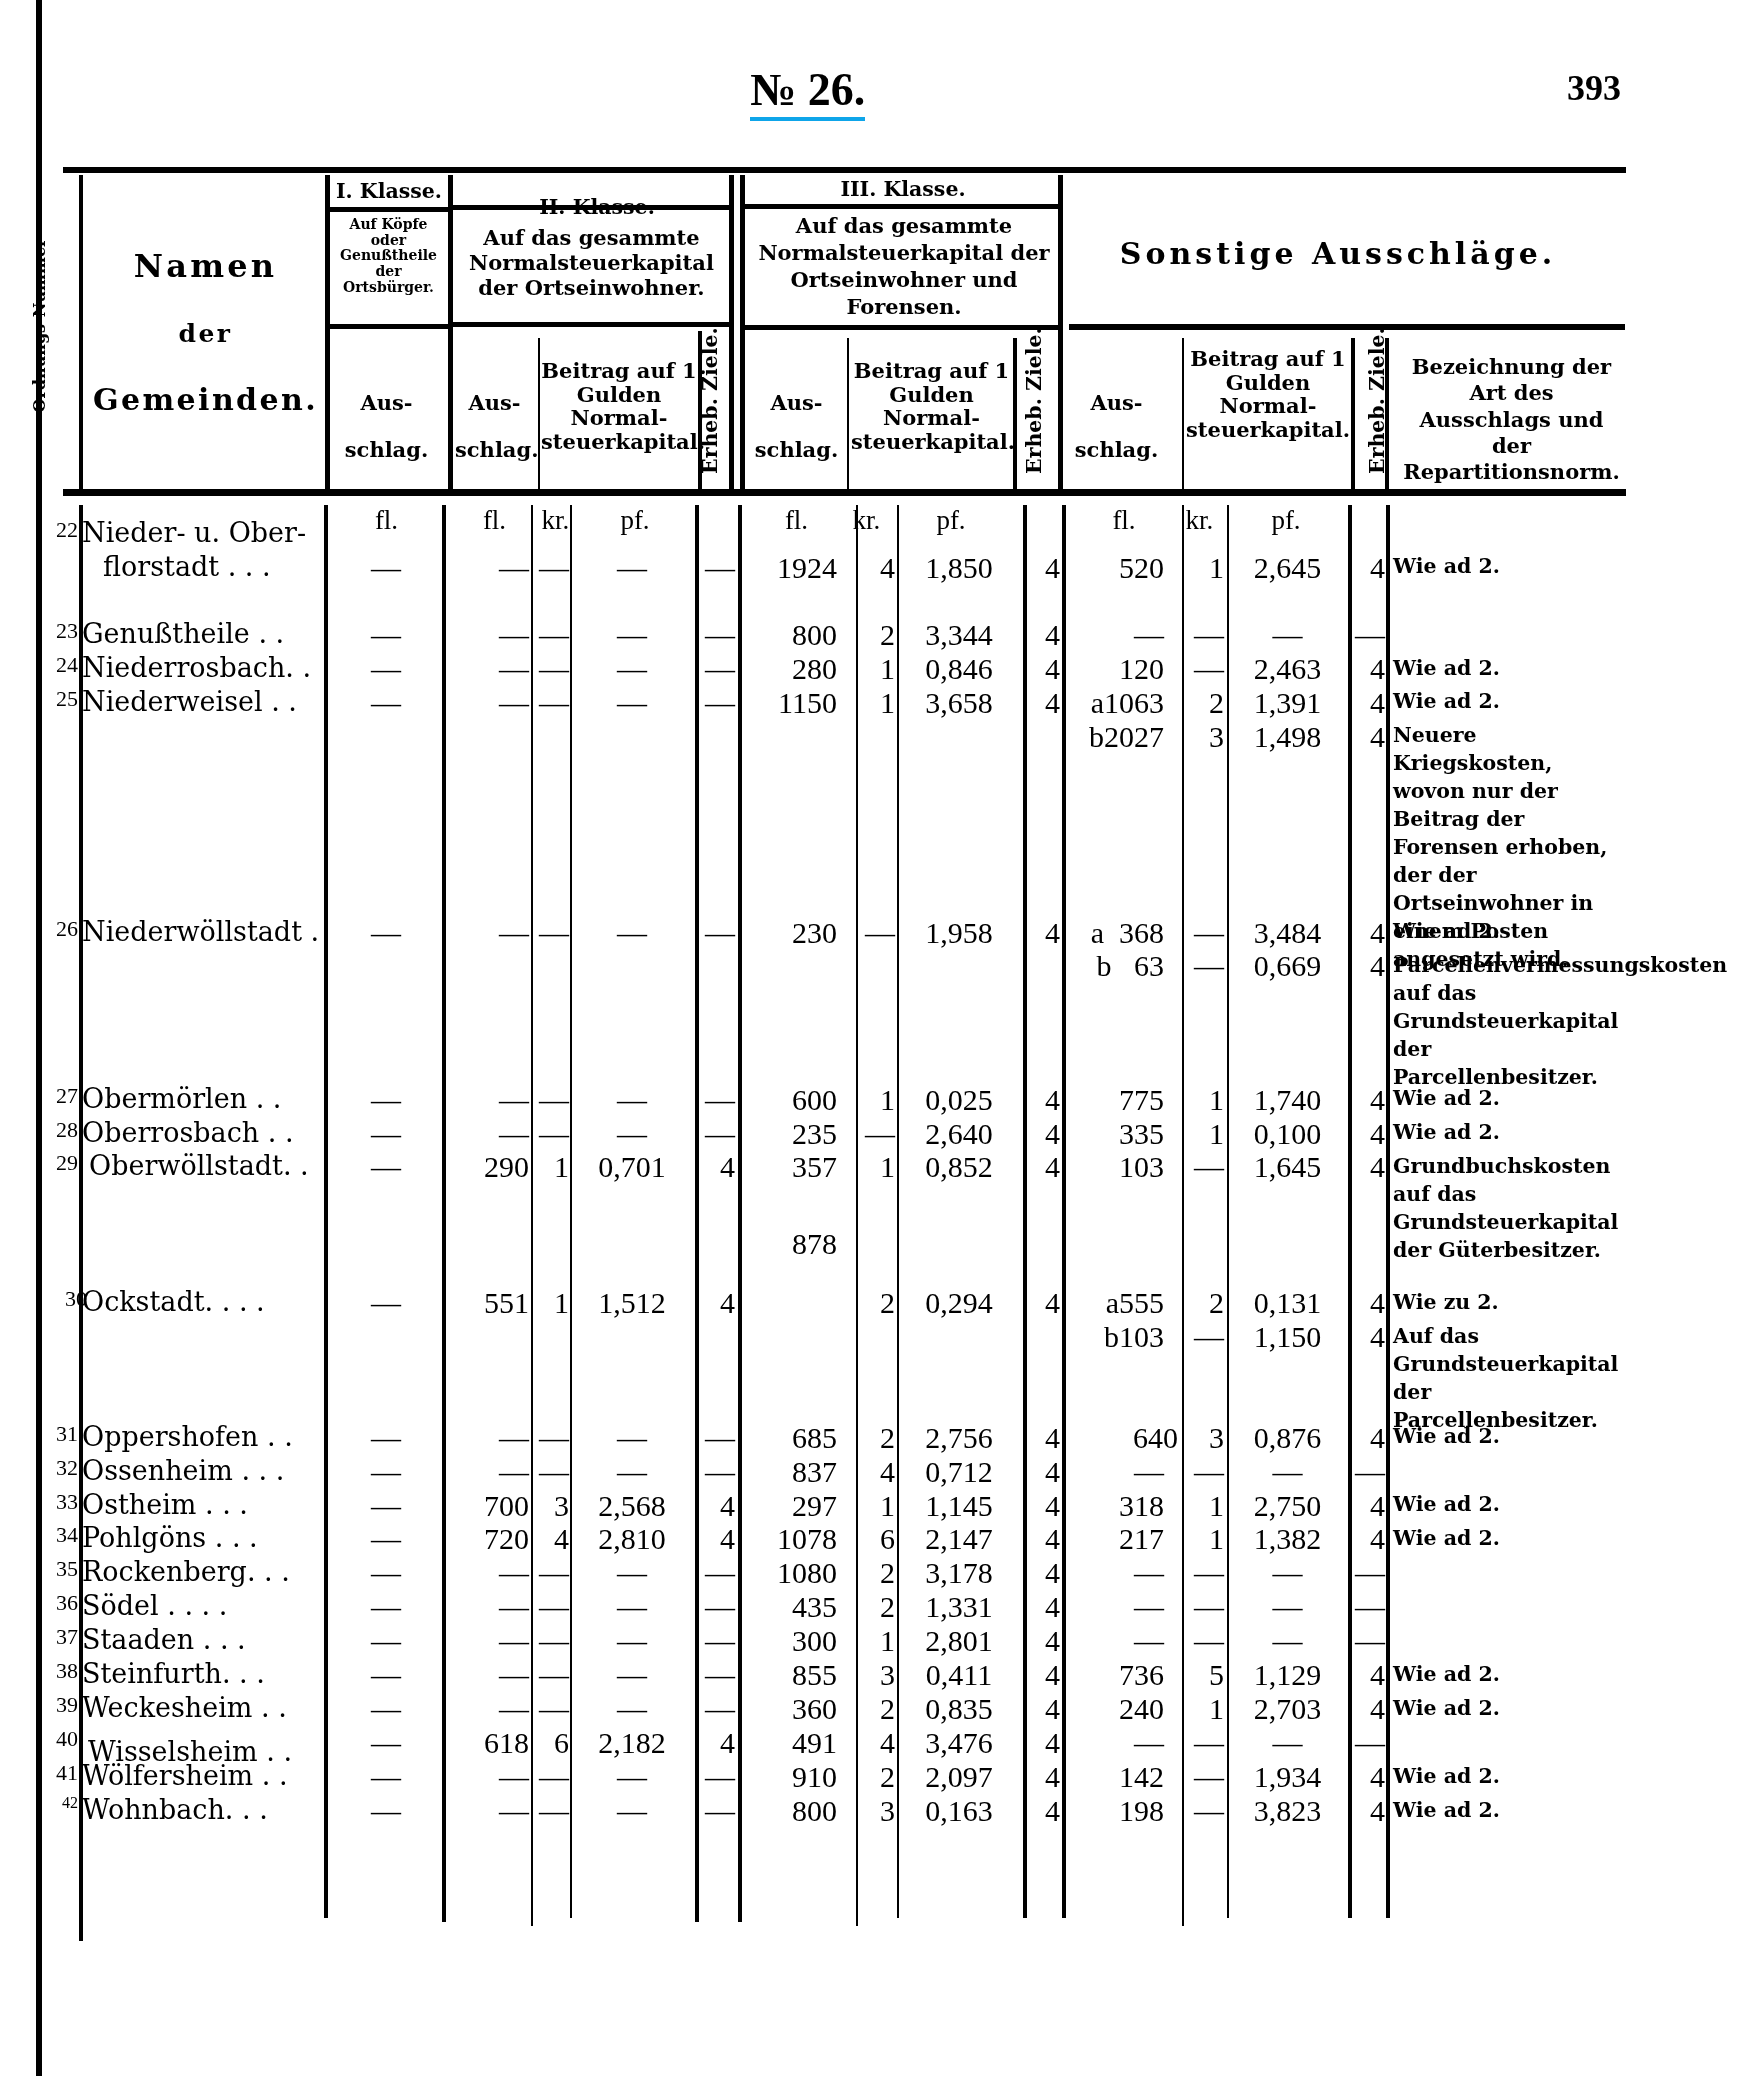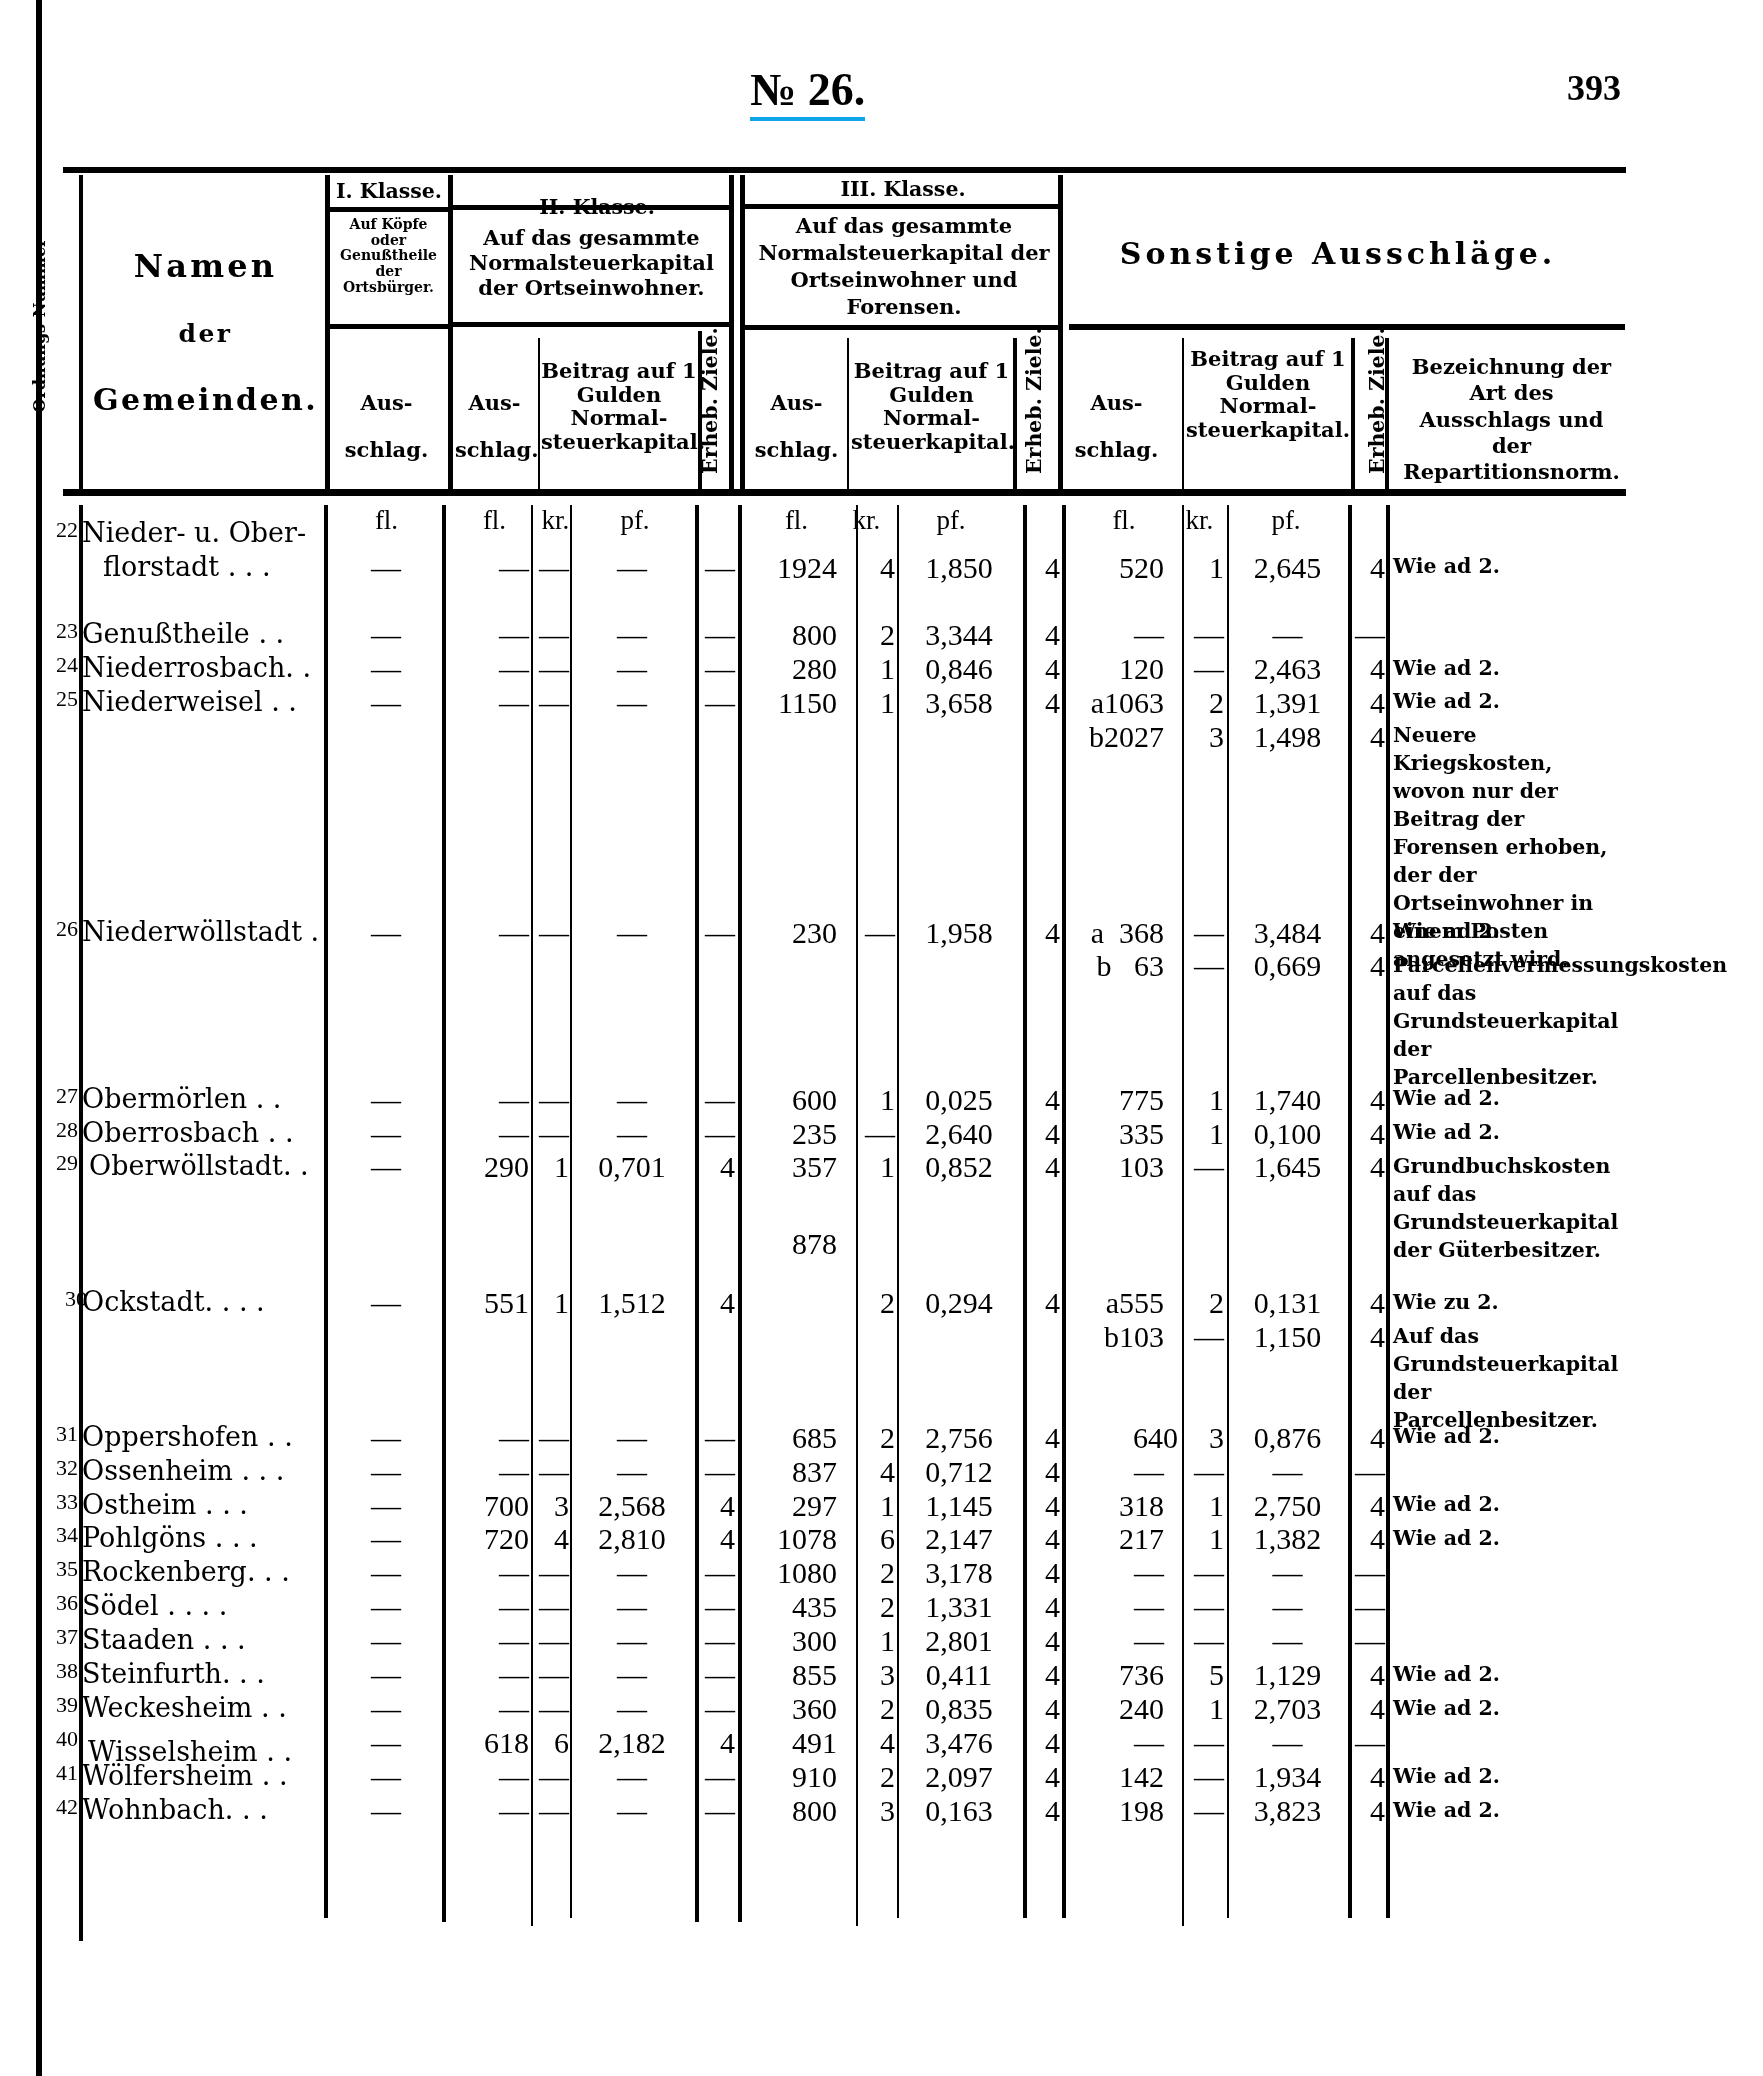--- a/index.html
+++ b/index.html
@@ -436,21 +436,21 @@
     <div class="cell num" style="left: 699px; top: 1760px; width: 36px;">—</div>
     <div class="cell num" style="left: 742px; top: 1760px; width: 95px;">910</div>
     <div class="cell num" style="left: 859px; top: 1760px; width: 36px;">2</div>
     <div class="cell ctr" style="left: 900px; top: 1760px; width: 118px;">2,097</div>
     <div class="cell num" style="left: 1027px; top: 1760px; width: 33px;">4</div>
     <div class="cell num" style="left: 1065px; top: 1760px; width: 99px; white-space: pre;">142</div>
     <div class="cell num" style="left: 1185px; top: 1760px; width: 39px; white-space: pre;">—</div>
     <div class="cell ctr" style="left: 1229px; top: 1760px; width: 117px; white-space: pre;">1,934</div>
     <div class="cell num" style="left: 1352px; top: 1760px; width: 33px; white-space: pre;">4</div>
     <div class="note" style="left: 1393px; top: 1762px; width: 237px;">Wie ad 2.</div>
-    <div class="cell num" style="left: 43px; top: 1794px; width: 35px; font-size: 22px;">42</div>
+    <div class="cell num" style="left: 43px; top: 1794px; width: 35px; font-size: 16px;">42</div>
     <div class="cell name" style="left: 82px; top: 1794px; width: 237px;">Wohnbach. . .</div>
     <div class="cell ctr" style="left: 331px; top: 1794px; width: 110px;">—</div>
     <div class="cell num" style="left: 447px; top: 1794px; width: 82px;">—</div>
     <div class="cell num" style="left: 534px; top: 1794px; width: 35px;">—</div>
     <div class="cell ctr" style="left: 573px; top: 1794px; width: 118px;">—</div>
     <div class="cell num" style="left: 699px; top: 1794px; width: 36px;">—</div>
     <div class="cell num" style="left: 742px; top: 1794px; width: 95px;">800</div>
     <div class="cell num" style="left: 859px; top: 1794px; width: 36px;">3</div>
     <div class="cell ctr" style="left: 900px; top: 1794px; width: 118px;">0,163</div>
     <div class="cell num" style="left: 1027px; top: 1794px; width: 33px;">4</div>

